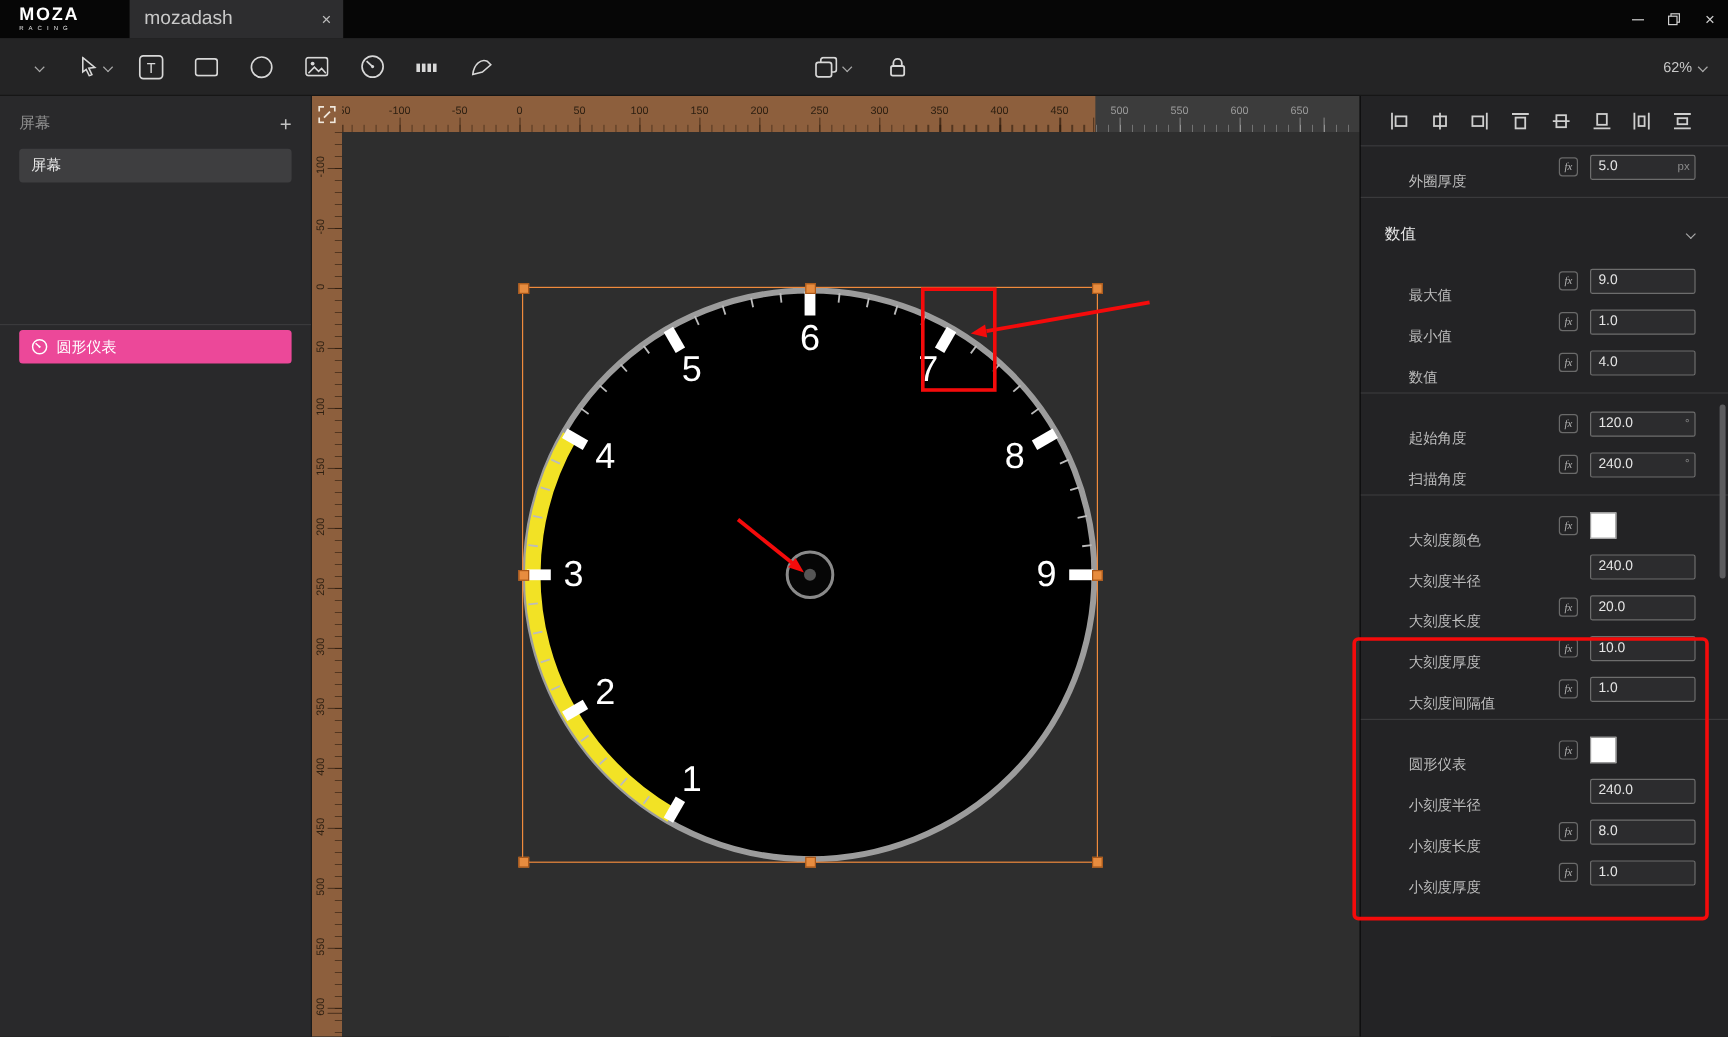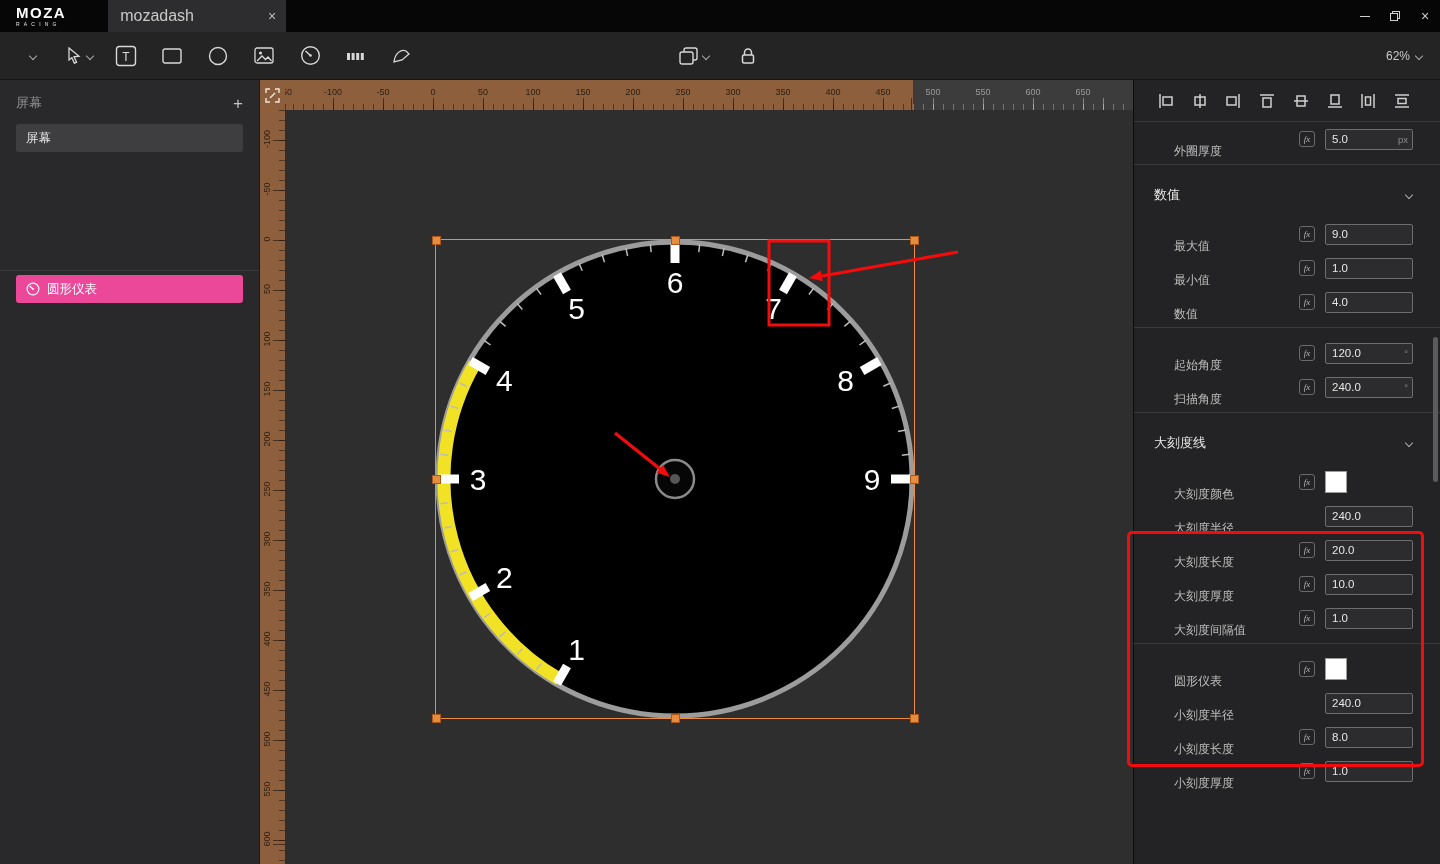--- a/index.html
+++ b/index.html
@@ -429,24 +429,20 @@
         </div>
         <div class="prop-row">
           <span class="lbl">扫描角度</span>
           <div class="fx-btn">fx</div>
           <div class="value-slot">
             <input type="text" value="240.0" style="">
             <span class="unit">°</span>
           </div>
         </div>
         <div class="panel-divider"></div>
-        <div class="sec-header">
-          <span class="h">大刻度线</span>
-          <span class="chev"></span>
-        </div>
         <div class="prop-row">
           <span class="lbl">大刻度颜色</span>
           <div class="fx-btn">fx</div>
           <div class="value-slot">
             <div class="swatch" style="background: rgb(255, 255, 255);"></div>
           </div>
         </div>
         <div class="prop-row">
           <span class="lbl">大刻度半径</span>
           <div class="fx-ph"></div>

